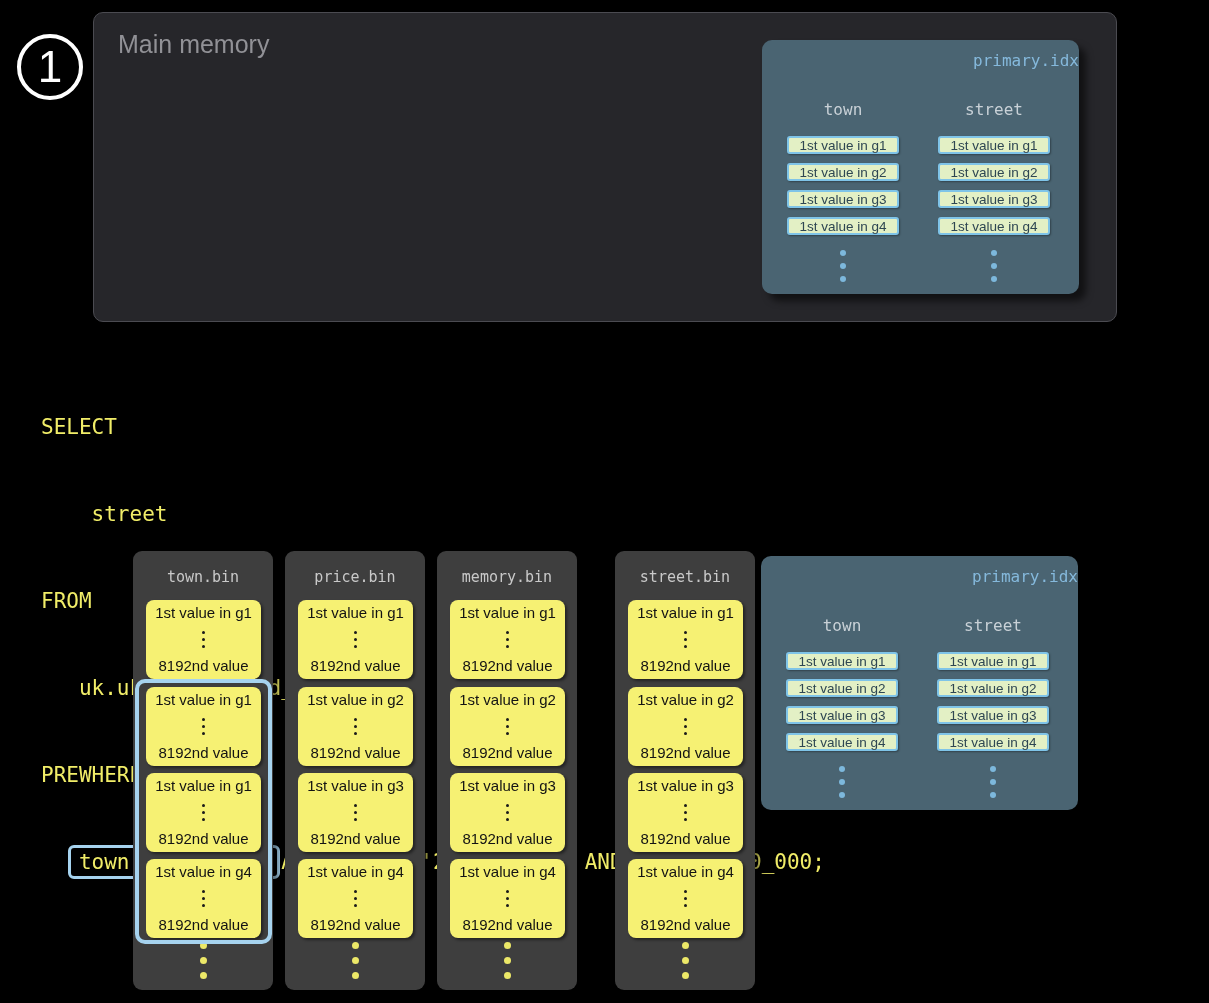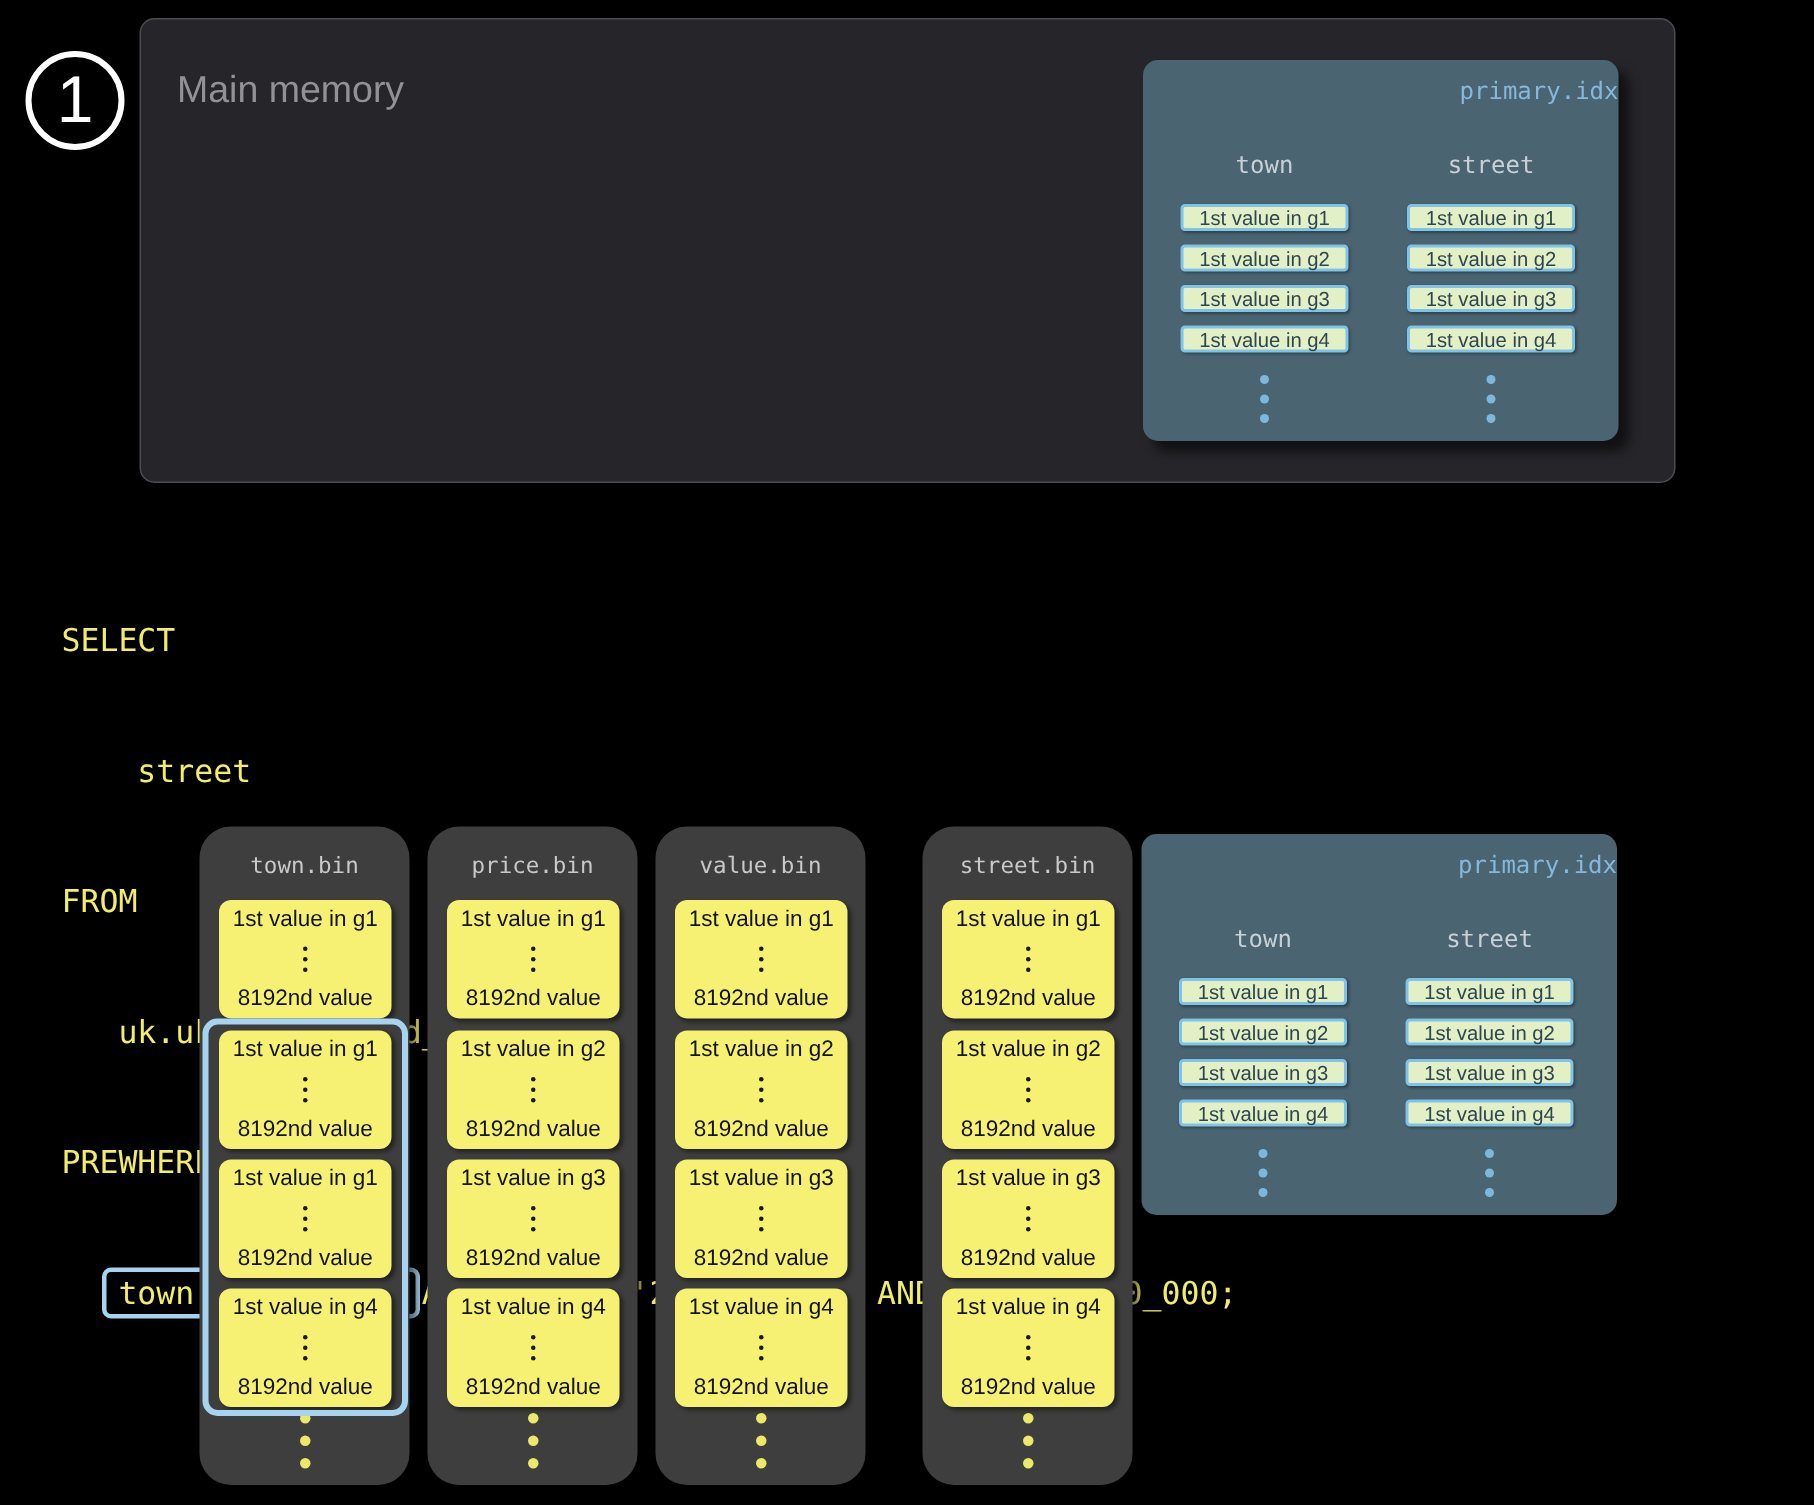--- a/index.html
+++ b/index.html
@@ -34,21 +34,21 @@
     font-size:44px;font-weight:400;
   }
   
   .mem-panel{
     position:absolute;left:93px;top:12px;width:1024px;height:310px;
     background:var(--c-panel-bg);border:1px solid var(--c-panel-border);
     border-radius:10px;
   }
   .mem-title{
     position:absolute;left:24px;top:17px;
-    font-size:25px;color:var(--c-panel-title);margin-top:16px;
+    font-size:25px;color:var(--c-panel-title);
   }
   
   .idx-card{
     position:absolute;width:317px;height:254px;
     background:var(--c-idx-bg);border-radius:10px;
     box-shadow:7px 7px 7px rgba(0,0,0,.55);
   }
   .idx-card.in-panel{left:668px;top:27px;}
   .idx-card.on-disk{left:761px;top:556px;}
   .idx-title{
@@ -79,21 +79,21 @@
     font-family:"DejaVu Sans Mono",monospace;font-size:21px;line-height:29px;
     color:var(--c-sql);white-space:pre;
   }
   .sql-highlight{
     border:3px solid var(--c-accent);border-radius:6px;
     padding:2px 8px;margin:-2px -11px;
   }
   
   .bin-card{
     position:absolute;top:551px;width:140px;height:439px;
-    background:var(--c-bin-bg);border-radius:21px;
+    background:var(--c-bin-bg);border-radius:9px;
     box-shadow:5px 5px 6px rgba(0,0,0,.5);
     padding-left:16px;
   }
   .bin-town{left:133px;} .bin-date{left:285px;} .bin-price{left:437px;} .bin-street{left:615px;}
   .bin-title{
     position:absolute;top:17px;left:0;width:100%;text-align:center;
     font-family:"DejaVu Sans Mono",monospace;font-size:15px;
     color:var(--c-bin-title);
   }
   .granule{
@@ -251,21 +251,21 @@
     <span>8192nd value</span>
   </div>
   <div class="bin-dots">
       <i></i>
       <i></i>
       <i></i>
     </div>
 </div>
 
 <div class="bin-card bin-price">
-  <div class="bin-title">value.bin</div>
+  <div class="bin-title">memory.bin</div>
   <div class="granule gr1">
     <span>1st value in g1</span>
     <span class="g-dots">
         <i></i>
         <i></i>
         <i></i>
       </span>
     <span>8192nd value</span>
   </div>
   <div class="granule gr2">

